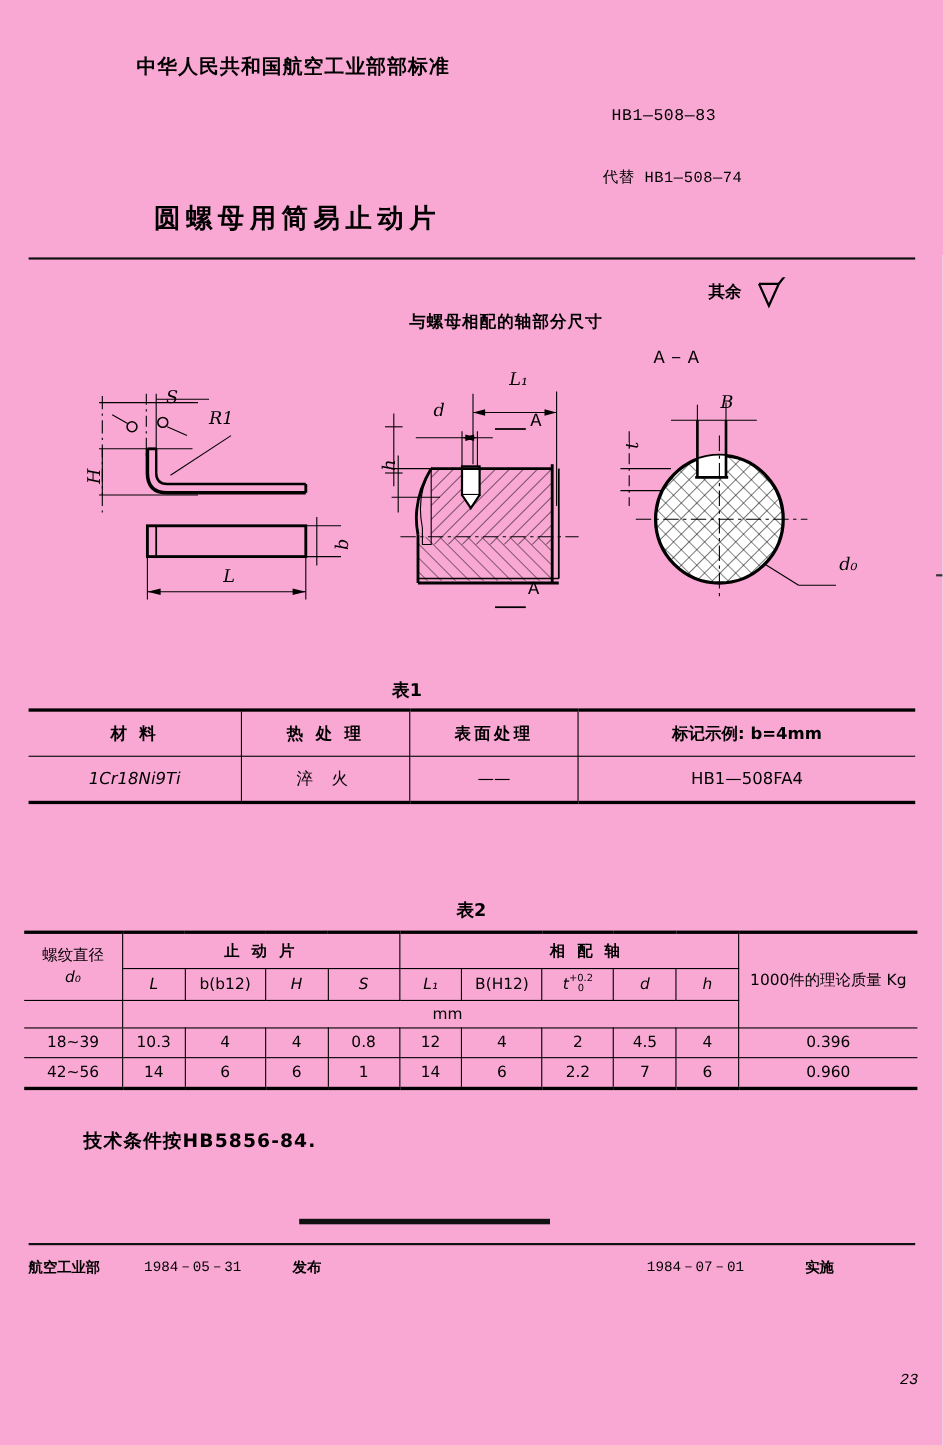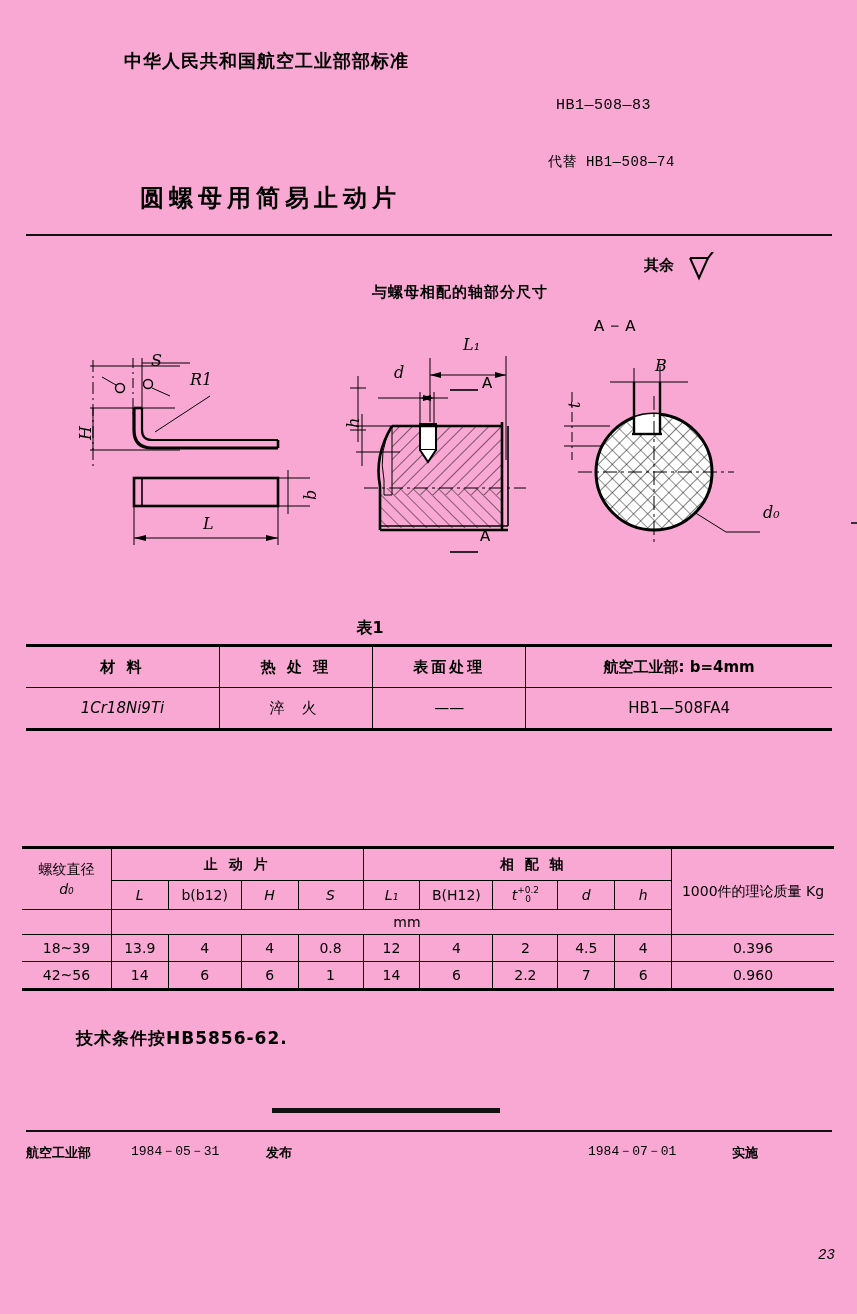--- a/index.html
+++ b/index.html
@@ -245,31 +245,32 @@
 
   <div id="edge-tick"></div>
 
   <div class="t tbl-cap cn" id="cap1">表1</div>
   <table class="dt" id="tbl1">
     <tbody>
         <tr>
       <td class="hd nb-l thick-top" style="width:24%;">材 料</td>
       <td class="hd thick-top" style="width:19%;text-align:center;">热 处 理</td>
       <td class="hd thick-top" style="width:19%;font-family:Liberation Mono, monospace;">表面处理</td>
-      <td class="hd nb-r thick-top" style="width:38%;letter-spacing:0;">航空工业部: b=4mm</td>
+      <td class="hd nb-r thick-top" style="width:38%;letter-spacing:0;">标记示例: b=4mm</td>
     </tr>
     <tr>
       <td class="nb-l thick-bot ital">1Cr18Ni9Ti</td>
       <td class="thick-bot" style="letter-spacing:6px;">淬 火</td>
       <td class="thick-bot">——</td>
       <td class="nb-r thick-bot">HB1—508FA4</td>
     </tr>
   </tbody>
     </table>
 
+  <div class="t tbl-cap cn" id="cap2">表2</div>
   <table class="dt" id="tbl2">
 
     <tbody>
         <tr>
       <td class="nb-l thick-top" rowspan="2" style="width:11%;line-height:1.45;">
         <span>螺纹直径</span><br>
         <span class="ital">d₀</span>
       </td>
       <td class="hd thick-top" colspan="4" style="width:31%;height:31px;">止 动 片</td>
       <td class="hd thick-top" colspan="5" style="width:38%;padding-left:34px;">相 配 轴</td>
@@ -288,21 +289,21 @@
       <td class="ital" style="width:7%;">h</td>
     </tr>
 
     <tr>
       <td class="nb-l nb-b">&nbsp;</td>
       <td class="nb-b" colspan="9" style="height:24px;border-left:1px solid #000;">mm</td>
     </tr>
 
     <tr>
       <td class="nb-l" style="height:26px;">18~39</td>
-      <td>13.9</td>
+      <td>10.3</td>
       <td>4</td>
       <td>4</td>
       <td>0.8</td>
       <td>12</td>
       <td>4</td>
       <td>2</td>
       <td>4.5</td>
       <td>4</td>
       <td class="nb-r">0.396</td>
     </tr>
@@ -316,21 +317,21 @@
       <td class="thick-bot">14</td>
       <td class="thick-bot">6</td>
       <td class="thick-bot">2.2</td>
       <td class="thick-bot">7</td>
       <td class="thick-bot">6</td>
       <td class="nb-r thick-bot">0.960</td>
     </tr>
   </tbody>
     </table>
 
-  <div class="t cn" id="note">技术条件按HB5856-62.</div>
+  <div class="t cn" id="note">技术条件按HB5856-84.</div>
 
   <div id="rule-mid"></div>
   <div id="rule-foot"></div>
   <div class="t cn" id="foot-l">航空工业部</div>
   <div class="t hand" id="foot-date1">1984－05－31</div>
   <div class="t cn" id="foot-pub">发布</div>
   <div class="t hand" id="foot-date2">1984－07－01</div>
   <div class="t cn" id="foot-eff">实施</div>
   <div class="t hand" id="pageno">23</div>
 

